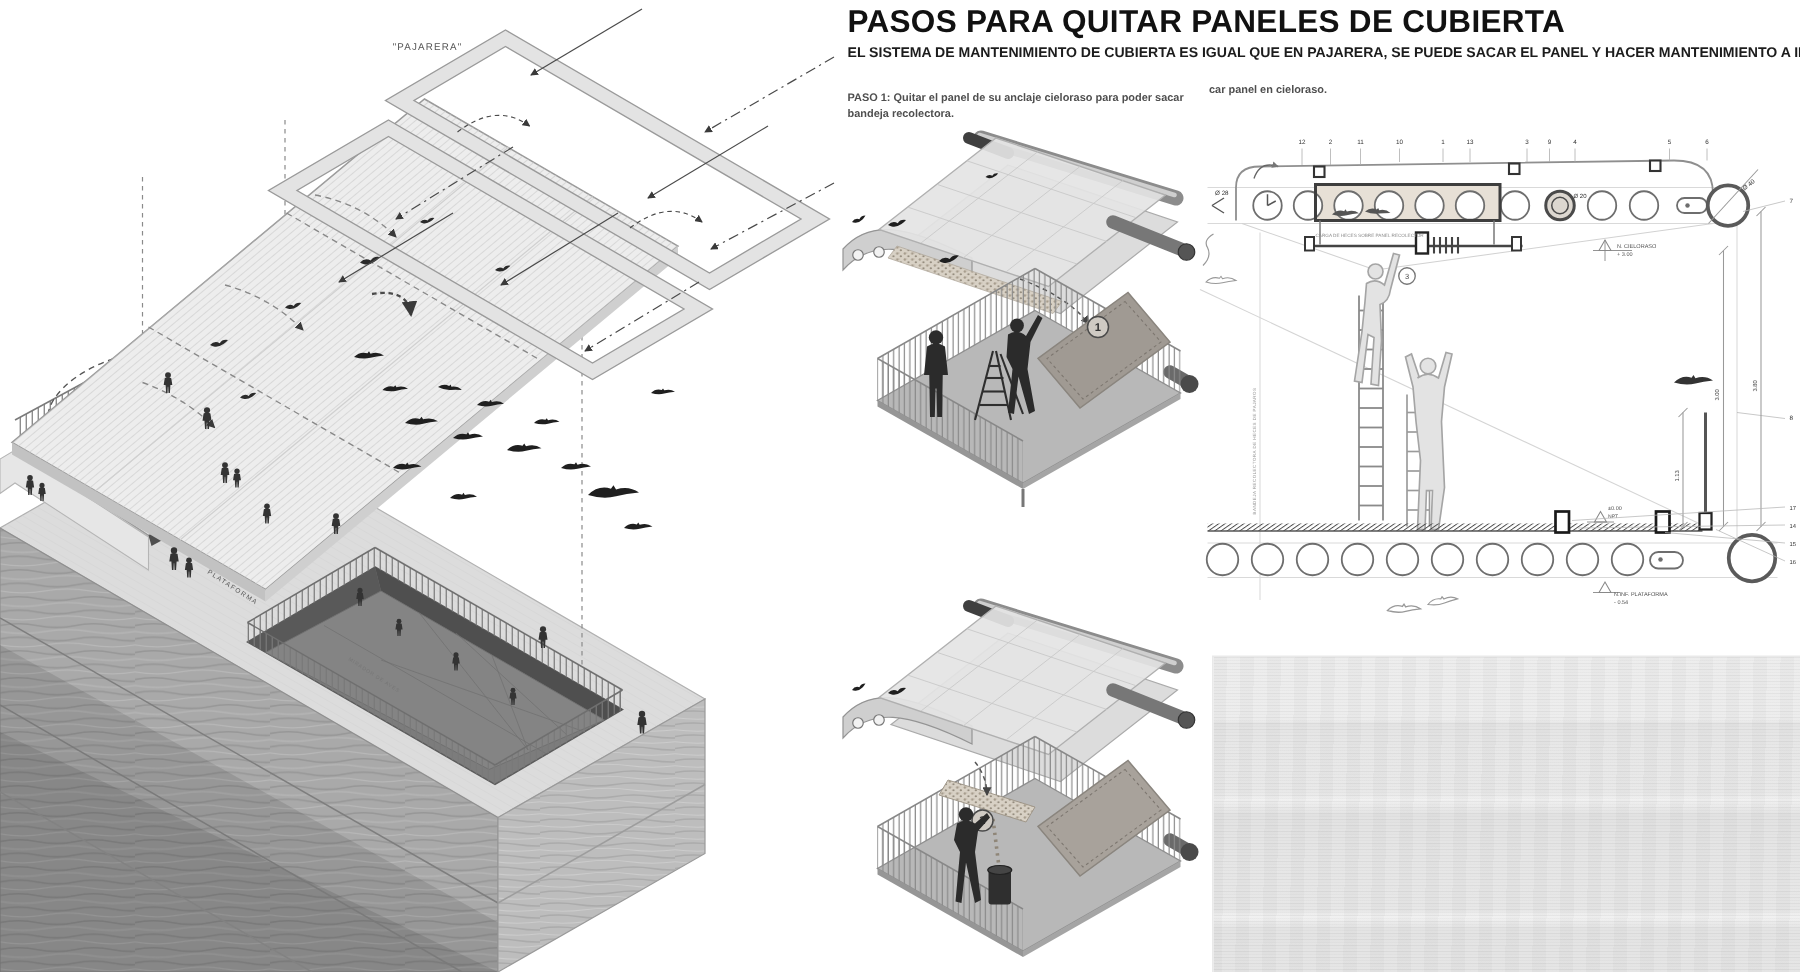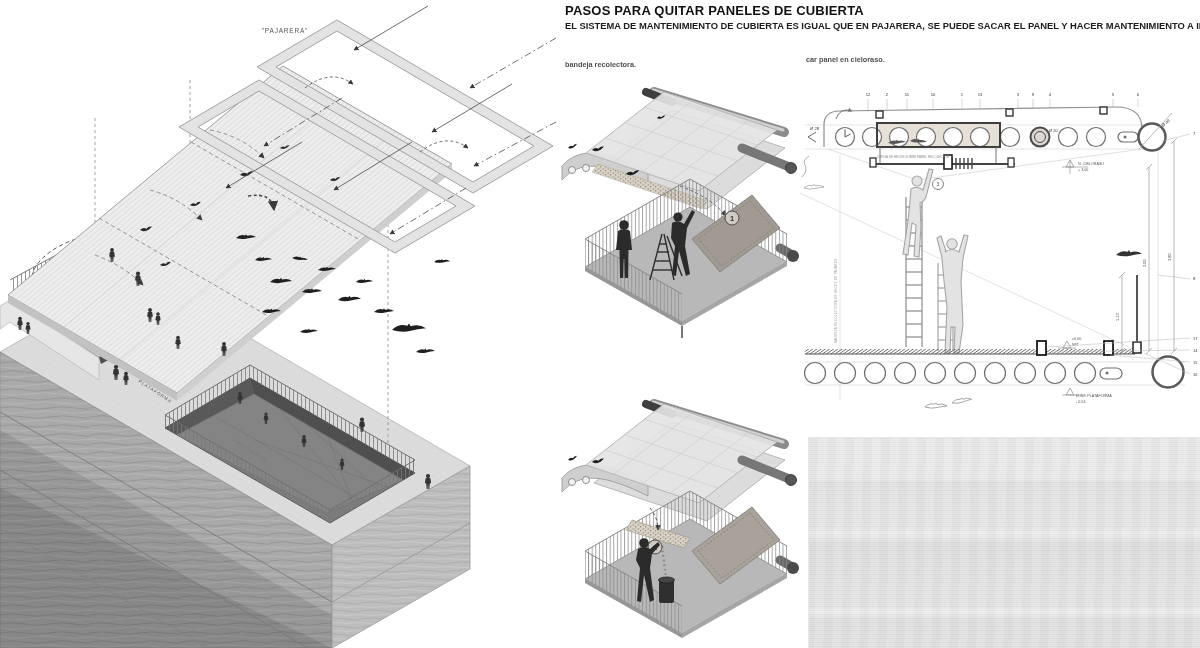--- a/index.html
+++ b/index.html
@@ -1,20 +1,20 @@
 <!DOCTYPE html>
 <html><head>
 <meta charset="utf-8">
 <style>
   html,body{margin:0;padding:0;background:#fff;}
   .board{position:relative;width:1200px;height:648px;background:#ffffff;overflow:hidden;
          font-family:"Liberation Sans",sans-serif;color:#222;}
   .abs{position:absolute;}
   .header{left:565px;top:3px;width:634px;}
-  .title{margin:0;font-size:13px;font-weight:bold;letter-spacing:.2px;color:#111;}
+  .title{margin:0;font-size:21px;font-weight:bold;letter-spacing:.2px;color:#111;}
   .subtitle{margin:2px 0 0 0;font-size:9.4px;font-weight:bold;line-height:1.32;color:#1c1c1c;}
   .subtitle span{display:block;white-space:nowrap;}
   .caption{font-size:7.3px;font-weight:bold;color:#4f4f4f;line-height:1.45;width:310px;}
   .cap1{left:565px;top:60px;}
   .cap2{left:565px;top:364px;}
   .cap3{left:806px;top:55px;}
   .caption span{display:block;white-space:nowrap;}
   svg{position:absolute;overflow:visible;}
   .texture{left:808px;top:437px;width:392px;height:211px;
     background:
@@ -222,20 +222,21 @@
   </svg>
 
   <div class="abs header">
     <h1 class="title">PASOS PARA QUITAR PANELES DE CUBIERTA</h1>
     <p class="subtitle">
       <span>EL SISTEMA DE MANTENIMIENTO DE CUBIERTA ES IGUAL QUE EN PAJARERA, SE PUEDE SACAR EL PANEL Y HACER MANTENIMIENTO A INSTALA-</span>
     </p>
   </div>
 
   <div class="abs caption cap1">
+    <span>PASO 1: Quitar el panel de su anclaje cieloraso para poder sacar</span>
     <span>bandeja recolectora.</span>
   </div>
   <div class="abs caption cap2">
   </div>
   <div class="abs caption cap3">
     <span>car panel en cieloraso.</span>
   </div>
 
   <svg viewBox="0 0 235 275" style="left:562px;top:88px;width:235px;height:275px">
     <defs>

